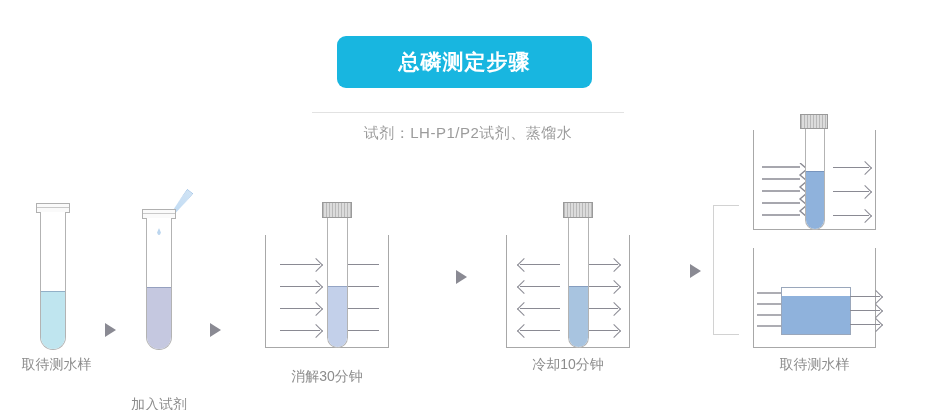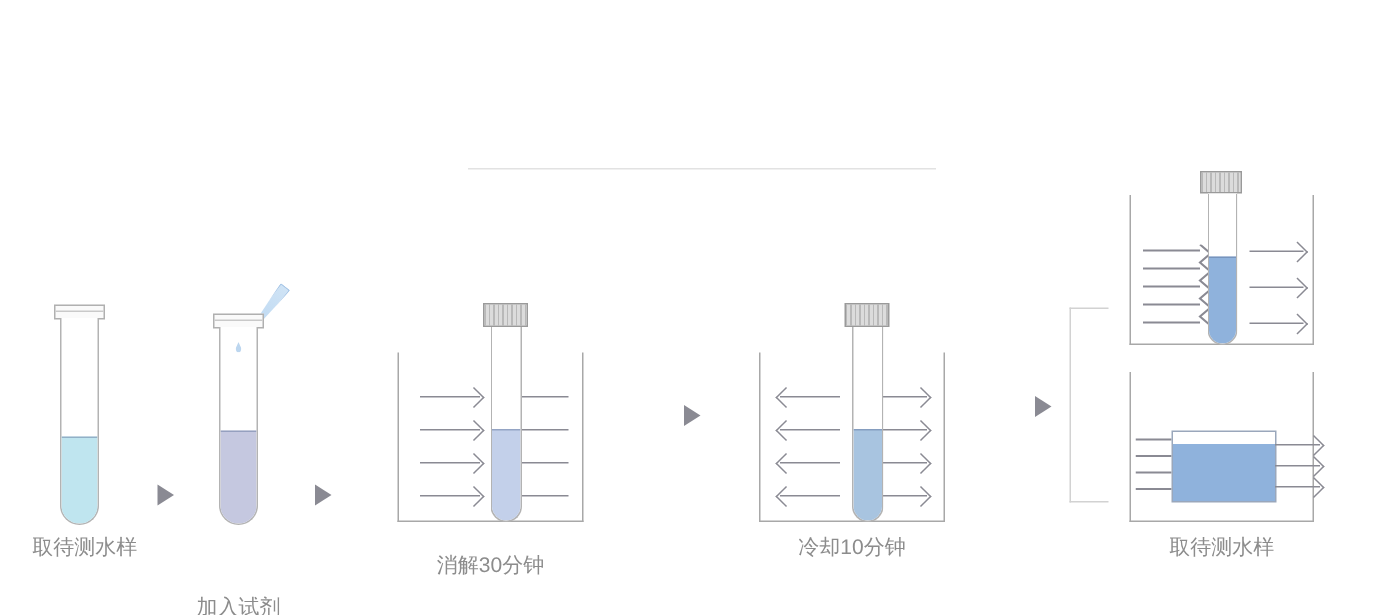--- a/index.html
+++ b/index.html
@@ -201,21 +201,25 @@
     box-sizing: border-box;
     border: 1.4px solid #d2d2d2;
     border-right: none;
   }
 </style>
 </head>
 <body>
 
 <div id="page">
 
+  <div class="title-banner">
+    <span>总磷测定步骤</span>
+  </div>
   <div class="divider"></div>
+  <div class="subtitle">试剂：LH-P1/P2试剂、蒸馏水</div>
 
   <div>
     <div class="tube-rim" style="left:36px; top:203px; width:34px; height:10px;"></div>
     <div class="tube" style="left:40px; top:212px; width:26px; height:138px;">
       <div class="tube-liquid" style="height:42%; background:#bfe5ef;"></div>
     </div>
     <div class="step-label" style="left:0px; top:356px; width:113px;">取待测水样</div>
   </div>
 
   <div class="sep-tri" style="left:105px; top:323px;"></div>

